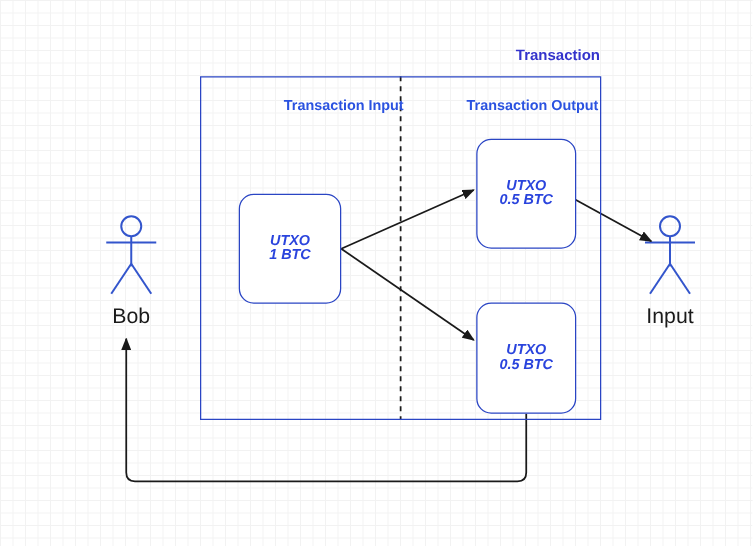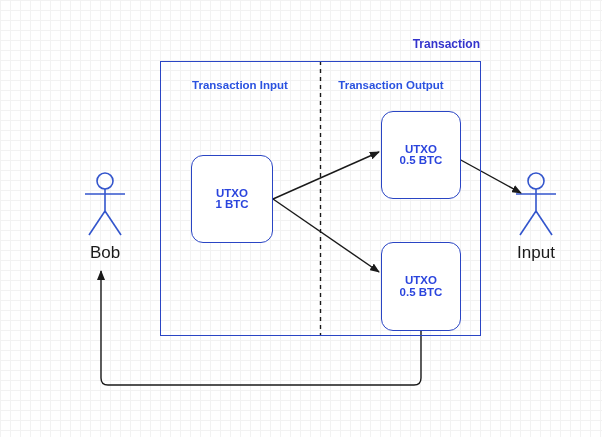--- a/index.html
+++ b/index.html
@@ -59,35 +59,37 @@
     font-size: 12px;
     font-weight: bold;
     color: #3333cc;
   }
 
   .section-title {
     font-size: 11.5px;
     font-weight: bold;
     color: #2a52e0;
     text-align: center;
+    padding-left: 35px;
   }
   .sec-input  { left: 160px; top: 80px; width: 160px; }
   .sec-output { left: 311px; top: 80px; width: 160px; }
 
   
   .utxo {
     position: absolute;
     border: 1.4px solid #2a45c4;
     border-radius: 12px;
     box-sizing: border-box;
     background: #ffffff;
     display: flex;
     flex-direction: column;
     align-items: center;
     justify-content: center;
+    font-style: italic;
   }
   .utxo .lbl {
     font-size: 11.5px;
     font-weight: bold;
     color: #2a44dd;
     line-height: 1;
   }
   .utxo .lbl.amount { }
 
   .utxo-in  { left: 191px; top: 155px; width: 82px;  height: 88px; }

